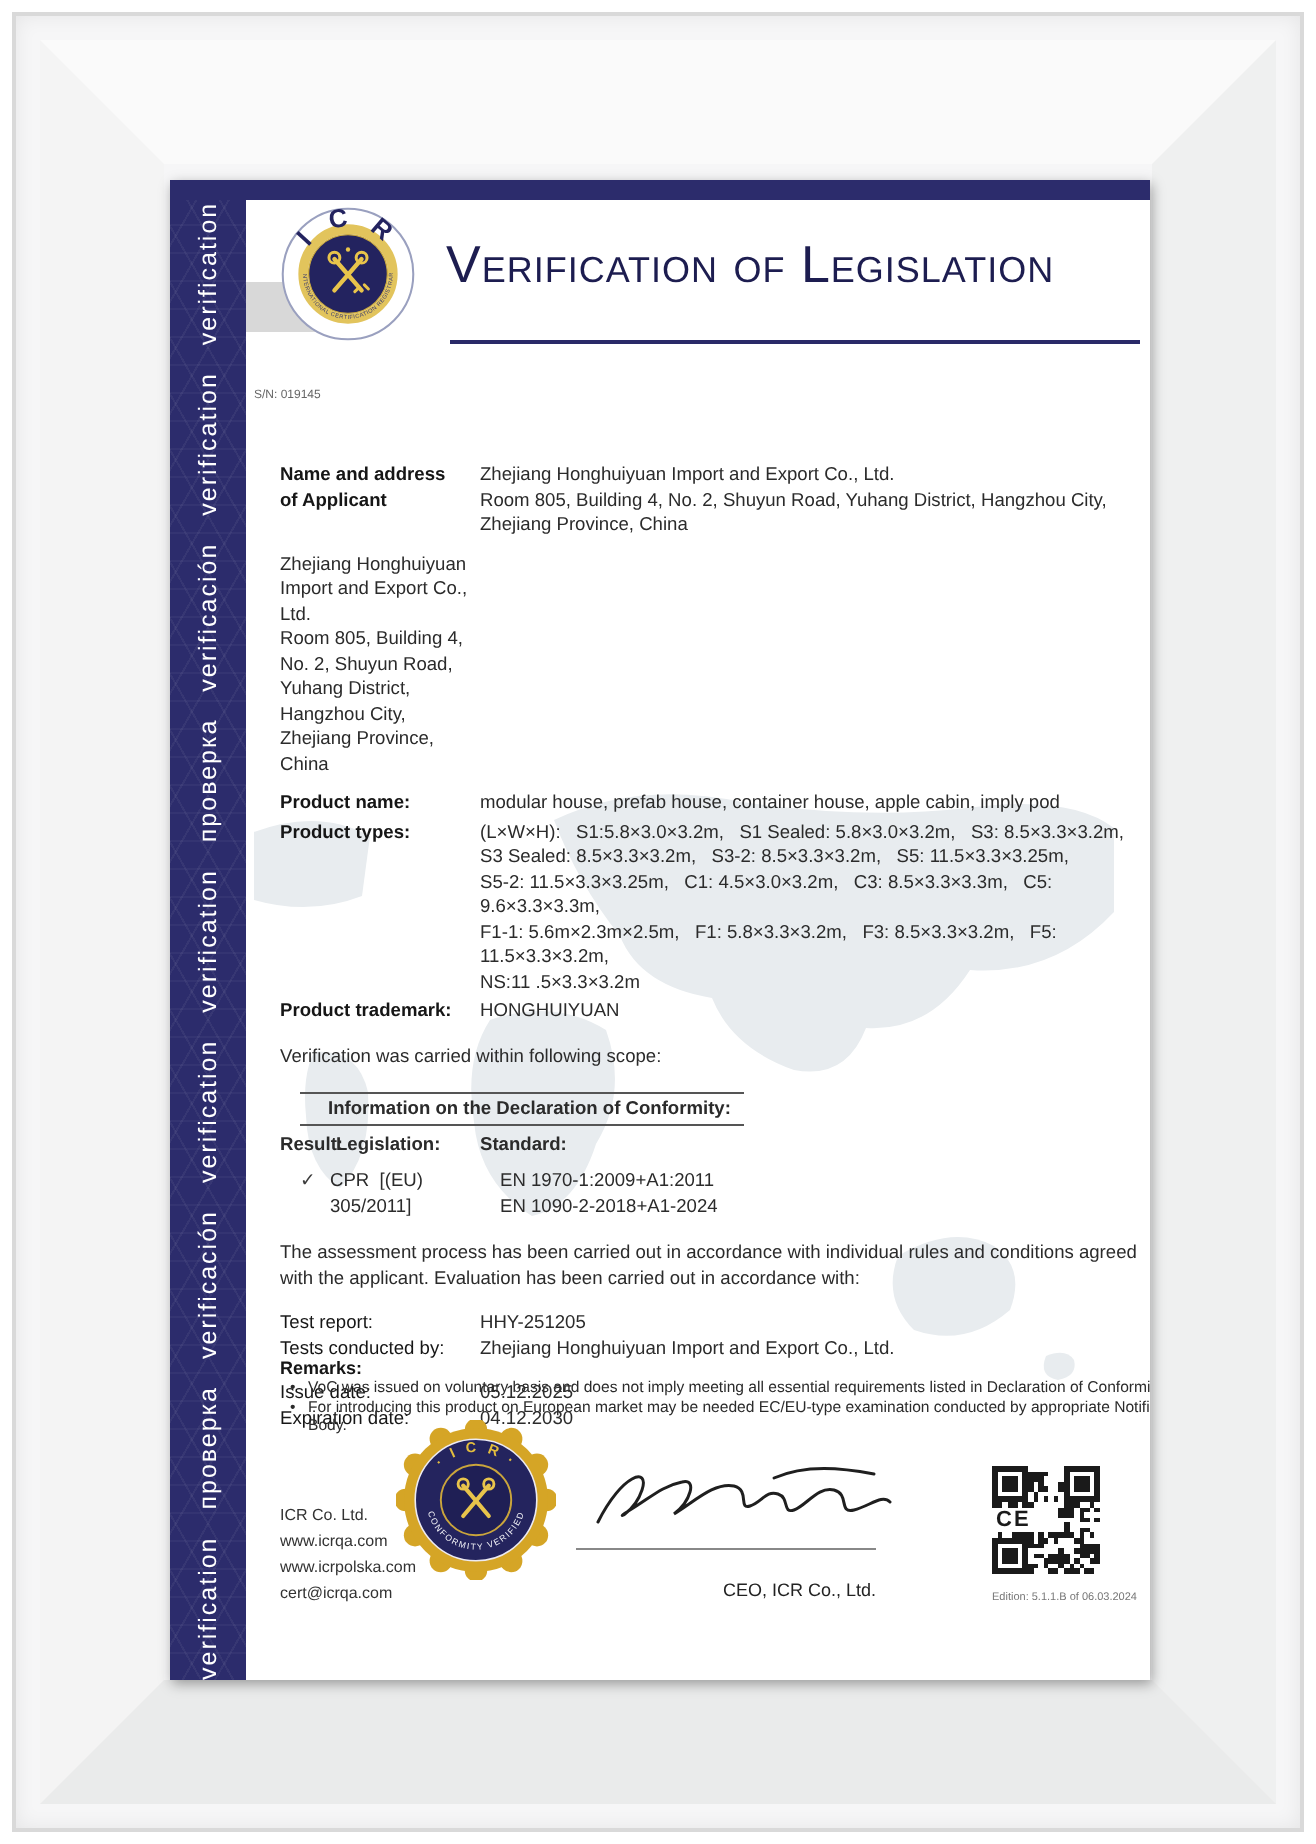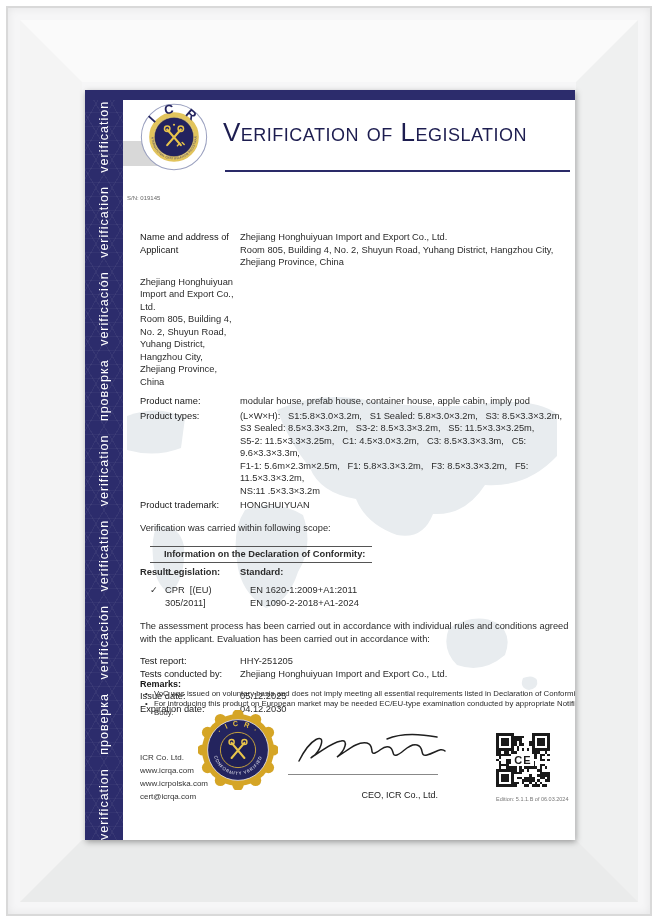--- a/index.html
+++ b/index.html
@@ -34,21 +34,21 @@
     font-size:26px; letter-spacing:.5px; color:#1d1d50; white-space:nowrap; }
   .title-underline { position:absolute; left:140px; top:80px; width:345px; border-bottom:2px solid #2a2a68; }
   .serial { position:absolute; left:42px; top:105px; font-size:6px; color:#666; }
   .certno { position:absolute; left:155px; top:106px; font-size:14.5px; color:#111; }
   .certno b { font-weight:bold; }
 
   
   .main { position:absolute; left:55px; top:141px; width:433px; font-size:9.3px; line-height:12.5px; color:#2b2b2b; z-index:1; }
   .field-row { display:grid; grid-template-columns:100px 1fr; margin-bottom:7px; }
   .field-row.tight { margin-bottom:2px; }
-  .label { font-weight:normal; color:#161616; padding-right:6px; }
+  .label { font-weight:bold; color:#161616; padding-right:6px; }
   .pre { white-space:pre-wrap; }
 
   .scope-line { margin-top:10px; }
 
   .decl-header { margin-top:12px; margin-left:10px; width:222px; padding:1px 0 1px 14px;
     border-top:1.5px solid #555; border-bottom:1.5px solid #555; font-weight:bold; }
   .decl-cols { display:grid; grid-template-columns:28px 72px auto; font-weight:bold; margin-top:3px; }
   .decl-row { display:grid; grid-template-columns:15px 85px auto; margin-top:6px; padding-left:10px; }
   .check { color:#3c3c3c; }
 
@@ -70,21 +70,21 @@
   
   .contact { position:absolute; left:55px; top:661px; font-size:8px; line-height:13px; color:#333; z-index:1; }
   .badge { position:absolute; left:113px; top:620px; width:80px; height:80px; z-index:2; }
   .signature { position:absolute; left:206px; top:637px; width:162px; height:48px; z-index:1; }
   .sig-line { position:absolute; left:203px; top:684px; width:150px; border-bottom:1px solid #888; z-index:1; }
   .ceo { position:absolute; left:203px; top:688px; width:150px; text-align:right; font-size:9px; color:#222; z-index:1;margin-top:12px; }
   .qr { position:absolute; left:411px; top:643px; width:54px; height:54px; display:grid;
     grid-template-columns:repeat(21,1fr); grid-template-rows:repeat(21,1fr); z-index:1; }
   .qr .c1 { background:#1a1a1a; }
   .qr-ce { position:absolute; left:411px; top:643px; width:54px; height:54px; display:flex;
-    align-items:center; justify-content:center; font-size:11px; font-weight:bold; color:#1a1a1a; z-index:2;
+    align-items:center; font-size:11px; font-weight:bold; color:#1a1a1a; z-index:2;
     letter-spacing:1px; }
   .qr-ce span { background:#fff; padding:0 2px; }
   .edition { position:absolute; left:411px; top:706px; font-size:5.5px; color:#777; z-index:1; }
 </style>
 </head>
 <body>
 
 <div class="frame-outer"></div>
 <div class="frame-bevel"></div>
 
@@ -186,21 +186,21 @@
     <div class="decl-cols">
       <div>Result:</div>
       <div>Legislation:</div>
       <div>Standard:</div>
     </div>
 
     <div class="decl-row">
       <div class="check">✓</div>
       <div class="pre">CPR  [(EU) 305/2011]</div>
       <div>
-        <div>EN 1620-1:2009+A1:2011</div>
+        <div>EN 1970-1:2009+A1:2011</div>
         <div>EN 1090-2-2018+A1-2024</div>
       </div>
     </div>
 
     <div class="assessment">The assessment process has been carried out in accordance with individual rules and conditions agreed with the applicant. Evaluation has been carried out in accordance with:</div>
 
     <div class="details">
       <div class="detail-row">
         <div class="label">Test report:</div>
         <div>HHY-251205</div>

